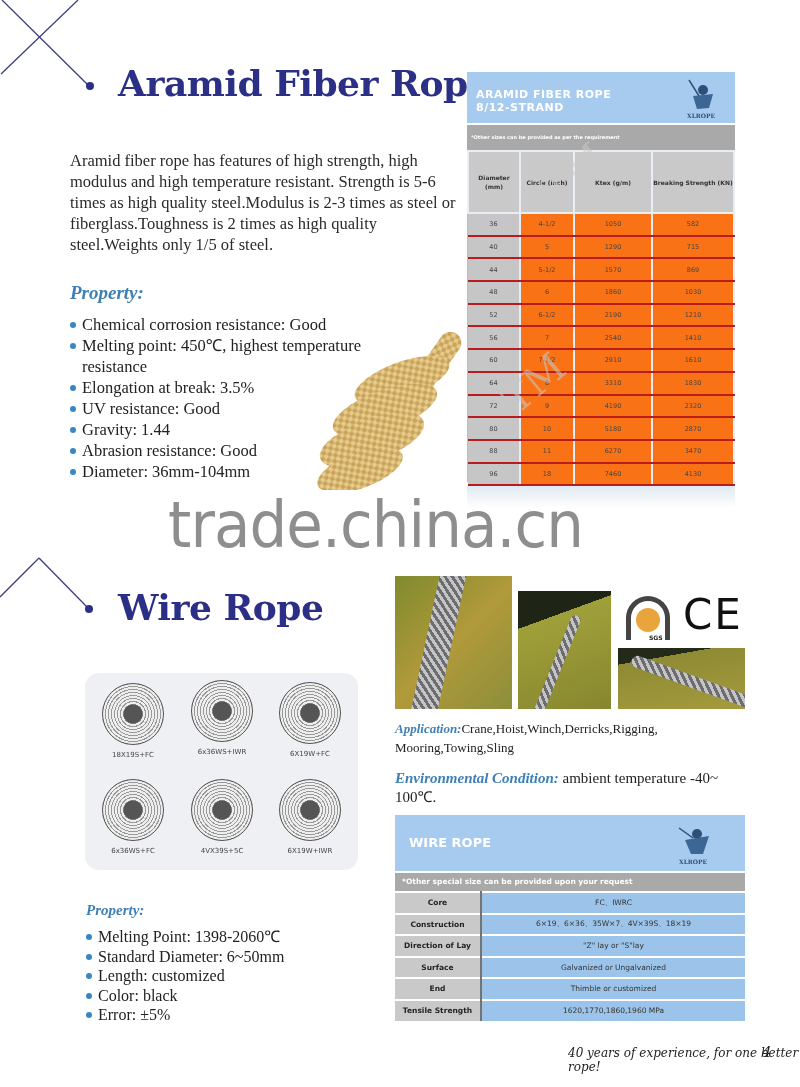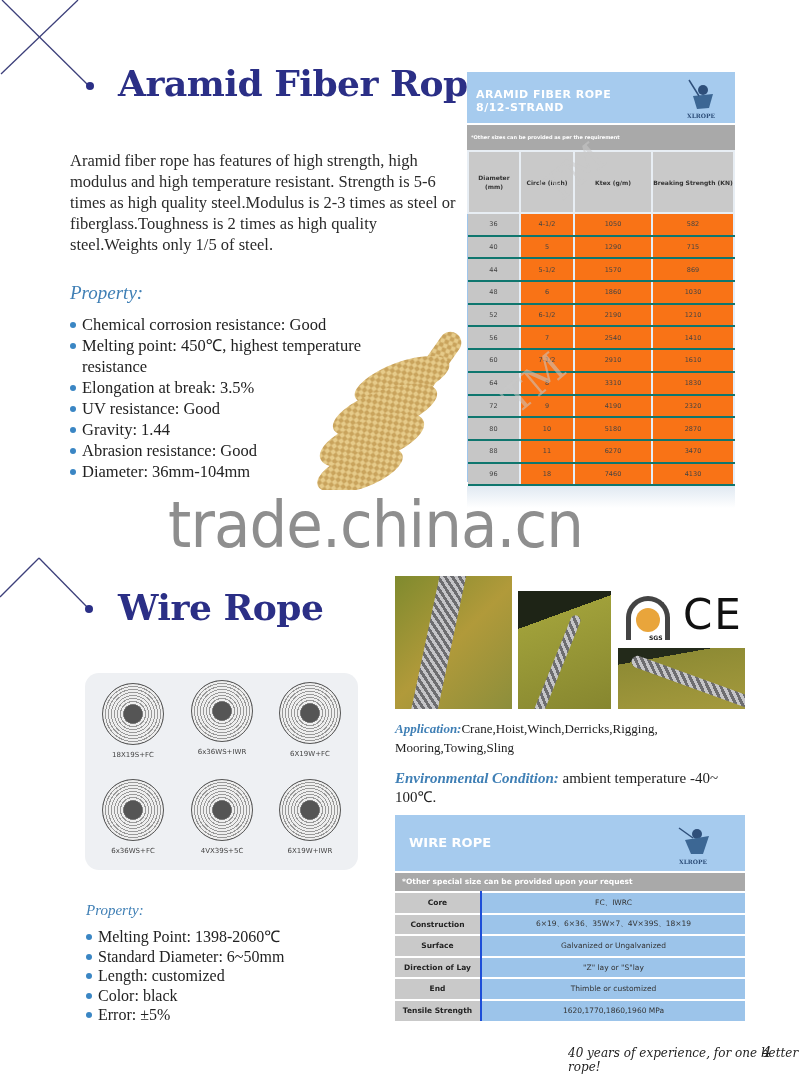--- a/index.html
+++ b/index.html
@@ -16,21 +16,21 @@
     color: #2b2f86;
     font-size: 36px;
     letter-spacing: -0.5px;
   }
   .intro {
     position: absolute; left: 70px; top: 150px; width: 390px;
     font-family: "Liberation Serif", serif; font-size: 16.5px; line-height: 21px; color: #2a2a2a;
   }
   .prop-heading {
     position: absolute;
-    font-family: "Liberation Serif", serif; font-style: italic; font-weight: normal;
+    font-family: "Liberation Serif", serif; font-style: italic; font-weight: bold;
     color: #3f7fb5; font-size: 19px;
   }
   .prop-list { position: absolute; list-style: none; font-family: "Liberation Serif", serif; color: #222; }
   .prop-list li { position: relative; padding-left: 12px; }
   .prop-list li::before {
     content: ""; position: absolute; left: 0; width: 6px; height: 6px; border-radius: 50%;
     background: #3a86c4;
   }
   .prop-list.aramid { left: 70px; top: 314px; width: 360px; font-size: 16.5px; line-height: 21px; }
   .prop-list.aramid li::before { top: 8px; }
@@ -41,21 +41,21 @@
   .knot { position: absolute; left: 310px; top: 325px; width: 160px; height: 165px; }
 
   
   .atable { position: absolute; left: 467px; top: 72px; width: 268px; height: 410px; background: #9fc6ec; }
   .atable .hdr { height: 51px; background: #a6cbee; position: relative; }
   .atable .hdr .t { position: absolute; left: 9px; top: 16px; font-family: "DejaVu Sans", sans-serif; font-weight: bold; font-size: 11px; line-height: 13px; color: #ffffff; letter-spacing: 0.5px; }
   .logo { position: absolute; width: 44px; height: 44px; }
   .atable .note { height: 27px; background: #a9a9a9; color: #fff; font-family: "DejaVu Sans", sans-serif; font-size: 5px; font-weight: bold; padding: 9px 4px; border-top: 2px solid #fff; }
   .atable table { width: 100%; border-collapse: collapse; font-family: "DejaVu Sans", sans-serif; }
   .atable th { background: #c9c9c9; color: #333; font-size: 6px; font-weight: bold; height: 62px; border: 2px solid #e8eef4; line-height: 9px; }
-  .atable td { font-size: 6.5px; color: #444; height: 22.7px; text-align: center; border-bottom: 2px solid #0f766e; border-right: 2px solid #e4eef8; }
+  .atable td { font-size: 6.5px; color: #444; height: 22.7px; text-align: center; border-bottom: 2px solid #b91c1c; border-right: 2px solid #e4eef8; }
   .atable td.first { background: #c6c6c6; }
   .atable td.blue { background: #f97316; }
   .atable .fade { height: 22px; background: linear-gradient(#e0e9f2, #fff); }
 
   
   .watermark {
     position: absolute; left: 168px; top: 488px;
     font-family: "DejaVu Sans", sans-serif; font-size: 64px; color: rgba(110,110,110,0.78);
     letter-spacing: -1px; transform: scaleX(0.93); transform-origin: left top;
   }
@@ -87,21 +87,21 @@
   .env-text { position: absolute; left: 395px; top: 769px; width: 360px; font-family: "Liberation Serif", serif; font-size: 15px; line-height: 19px; color: #222; }
   .env-text .k { font-style: italic; font-weight: bold; color: #3f7fb5; }
 
   
   .wtable { position: absolute; left: 395px; top: 815px; width: 350px; }
   .wtable .hdr { height: 56px; background: #a6cbee; position: relative; }
   .wtable .hdr .t { position: absolute; left: 14px; top: 20px; font-family: "DejaVu Sans", sans-serif; font-weight: bold; font-size: 13px; color: #fff; }
   .wtable .note { height: 18px; margin-top: 2px; background: #a9a9a9; color: #fff; font-family: "DejaVu Sans", sans-serif; font-size: 7.5px; font-weight: bold; padding: 4px 7px; }
   .wtable table { width: 100%; border-collapse: collapse; font-family: "DejaVu Sans", sans-serif; }
   .wtable td { height: 21.5px; border-top: 2px solid #fff; font-size: 7.5px; text-align: center; }
-  .wtable td.k { width: 86px; background: #c9c9c9; color: #222; font-weight: bold; border-right: 2px solid #1d4ed8; }
+  .wtable td.k { width: 86px; background: #c9c9c9; color: #222; font-weight: bold; border-right: 2px solid #737373; }
   .wtable td.v { background: #9cc4ea; color: #333; }
 
   .footer { position: absolute; left: 568px; top: 1046px; font-family: "DejaVu Serif", serif; font-style: italic; font-size: 12px; color: #222; }
   .page-num { position: absolute; left: 762px; top: 1043px; font-family: "DejaVu Serif", serif; font-style: italic; font-size: 15px; color: #222; }
 </style>
 </head>
 <body>
 
 <div class="deco">
   <svg width="800" height="1087" viewBox="0 0 800 1087">
@@ -334,28 +334,28 @@
     <tbody id="wire-rows">
         <tr>
           <td class="k">Core</td>
           <td class="v">FC、IWRC</td>
         </tr>
         <tr>
           <td class="k">Construction</td>
           <td class="v">6×19、6×36、35W×7、4V×39S、18×19</td>
         </tr>
         <tr>
+          <td class="k">Direction of Lay</td>
+          <td class="v">"Z" lay or "S"lay</td>
+        </tr>
+        <tr>
           <td class="k">Surface</td>
           <td class="v">Galvanized or Ungalvanized</td>
         </tr>
         <tr>
-          <td class="k">Direction of Lay</td>
-          <td class="v">"Z" lay or "S"lay</td>
-        </tr>
-        <tr>
           <td class="k">End</td>
           <td class="v">Thimble or customized</td>
         </tr>
         <tr>
           <td class="k">Tensile Strength</td>
           <td class="v">1620,1770,1860,1960 MPa</td>
         </tr>
       </tbody>
   </table>
 </div>

